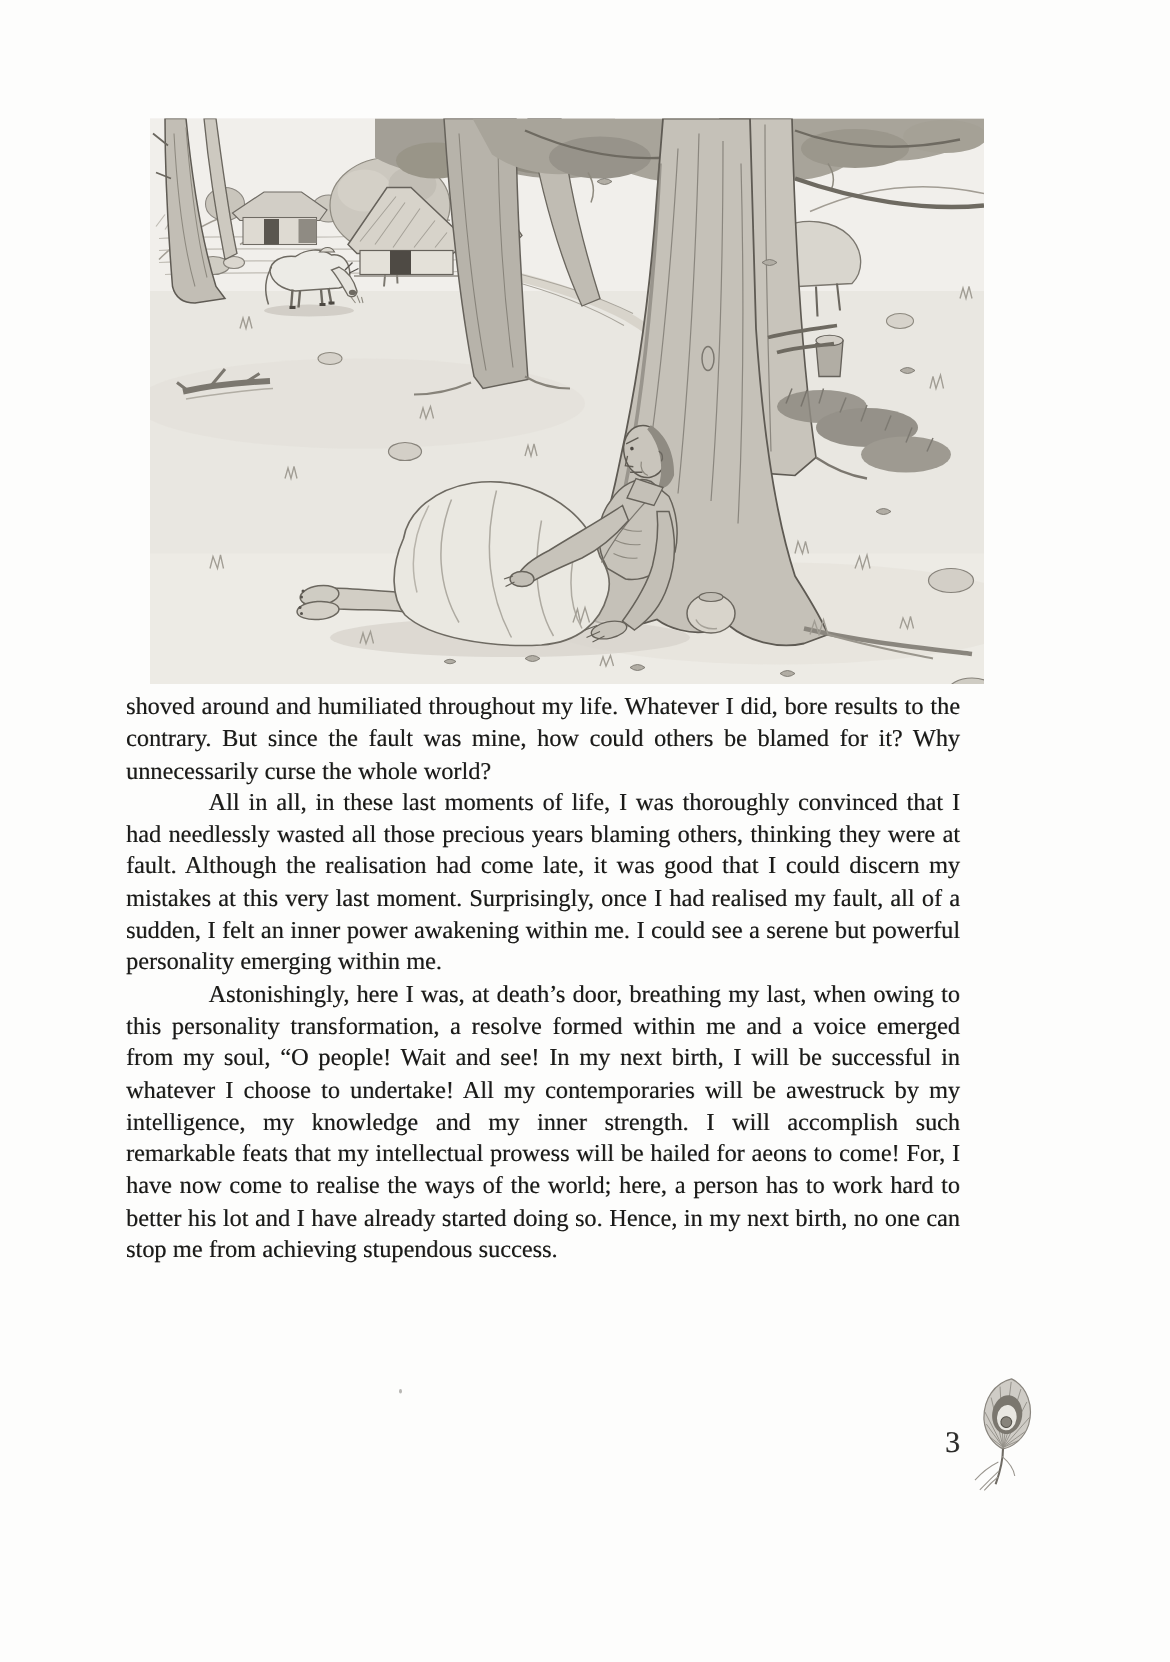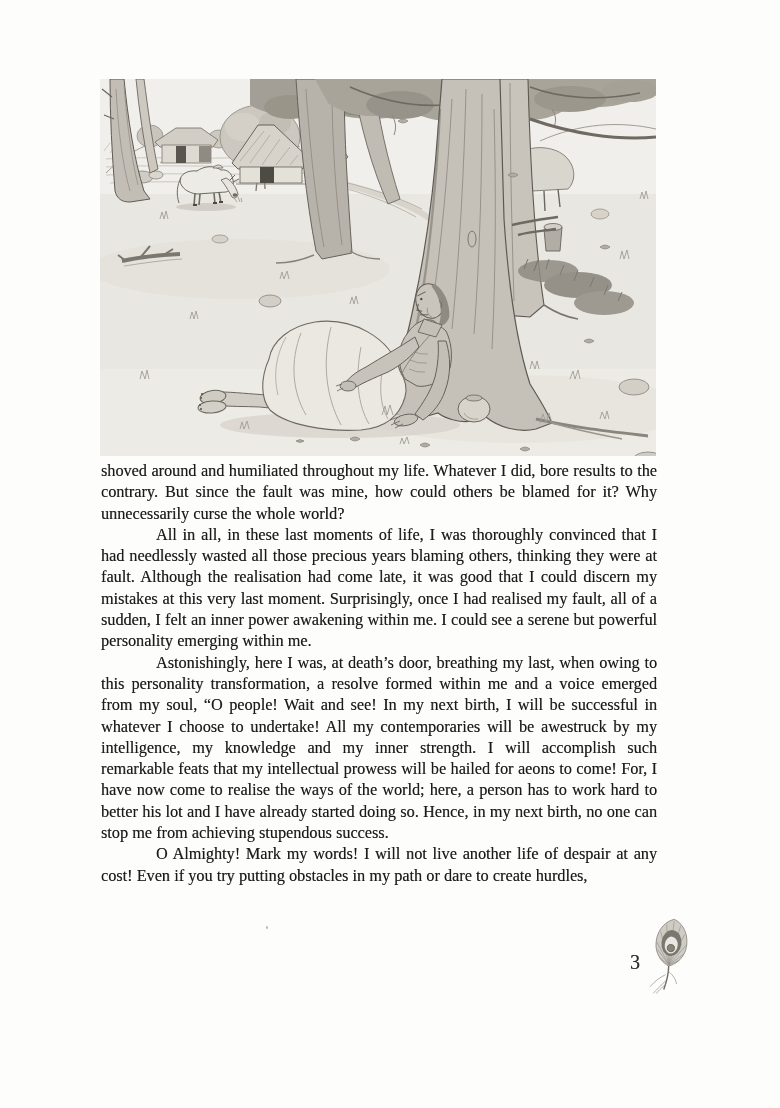--- a/index.html
+++ b/index.html
@@ -14,21 +14,21 @@
 
   
   .illustration{
     position:absolute;left:100px;top:79px;width:556px;height:377px;
     background:#f0eeea;
   }
   .illustration svg{display:block;width:100%;height:100%;}
 
   
   .bodytext{
-    position:absolute;left:101px;top:461px;width:556px;
+    position:absolute;left:84px;top:461px;width:556px;
     color:#1a1a18;
   }
   .bodytext p{
     margin:0;
     font-size:16.2px;
     line-height:21.3px;
     text-align:justify;
     text-indent:55px;
     text-shadow:0.3px 0 0 rgba(26,26,24,.5);
     word-spacing:0.01em;
@@ -278,21 +278,20 @@
         <ellipse cx="548" cy="382" rx="16" ry="9" fill="#cfccc3" stroke="#87837b" stroke-width=".8"></ellipse>
         <ellipse cx="500" cy="135" rx="9" ry="5" fill="#d7d3cb" stroke="#8d897f" stroke-width=".7"></ellipse>
       </g>
     </svg>
   </div>
 
   <div class="bodytext">
     <p class="continuation">shoved around and humiliated throughout my life. Whatever I did, bore results to the contrary. But since the fault was mine, how could others be blamed for it? Why unnecessarily curse the whole world?</p>
     <p>All in all, in these last moments of life, I was thoroughly convinced that I had needlessly wasted all those precious years blaming others, thinking they were at fault. Although the realisation had come late, it was good that I could discern my mistakes at this very last moment. Surprisingly, once I had realised my fault, all of a sudden, I felt an inner power awakening within me. I could see a serene but powerful personality emerging within me.</p>
     <p>Astonishingly, here I was, at death’s door, breathing my last, when owing to this personality transformation, a resolve formed within me and a voice emerged from my soul, “O people! Wait and see! In my next birth, I will be successful in whatever I choose to undertake! All my contemporaries will be awestruck by my intelligence, my knowledge and my inner strength. I will accomplish such remarkable feats that my intellectual prowess will be hailed for aeons to come! For, I have now come to realise the ways of the world; here, a person has to work hard to better his lot and I have already started doing so. Hence, in my next birth, no one can stop me from achieving stupendous success.</p>
-    <p>O Almighty! Mark my words! I will not live another life of despair at any cost! Even if you try putting obstacles in my path or dare to create hurdles,</p>
   </div>
 
   <div class="print-speck"></div>
 
   <div class="page-number">3</div>
 
   <div class="feather">
     <svg viewBox="0 0 50 80">
       <g transform="rotate(7 25 40)">
         <path d="M25,4 C36,8 42,20 40,33 C38,43 31,49 25,51 C19,49 12,43 10,33 C8,20 14,8 25,4 Z" fill="#cfccc6" stroke="#8a867f" stroke-width=".8"></path>

